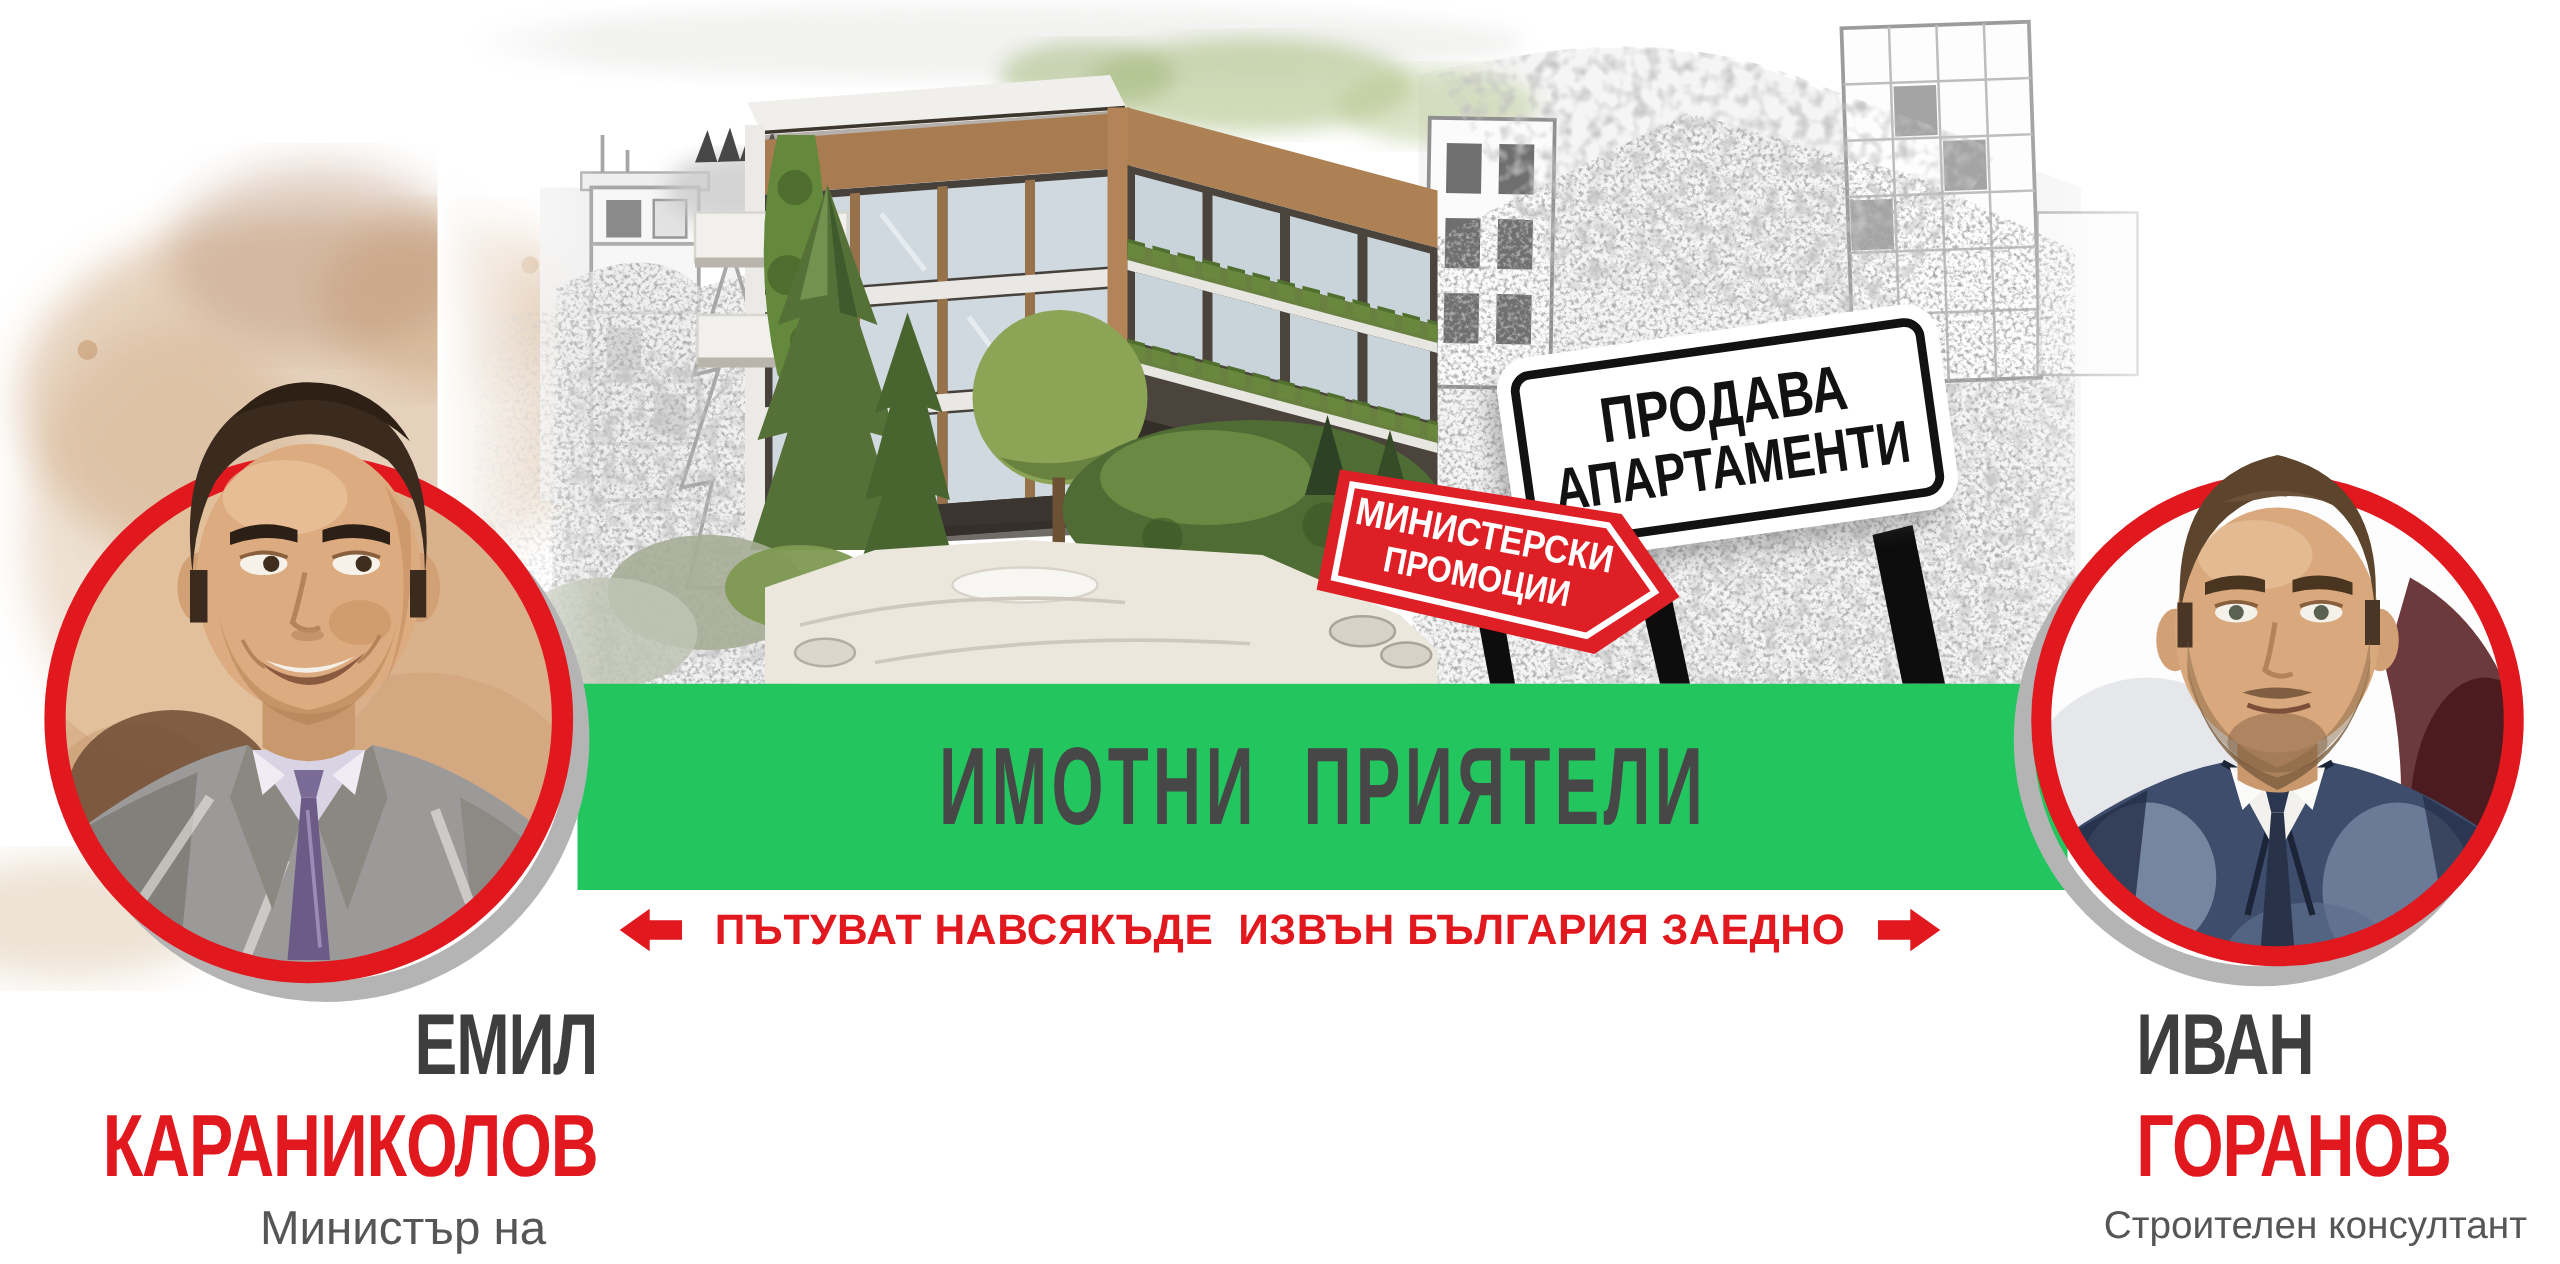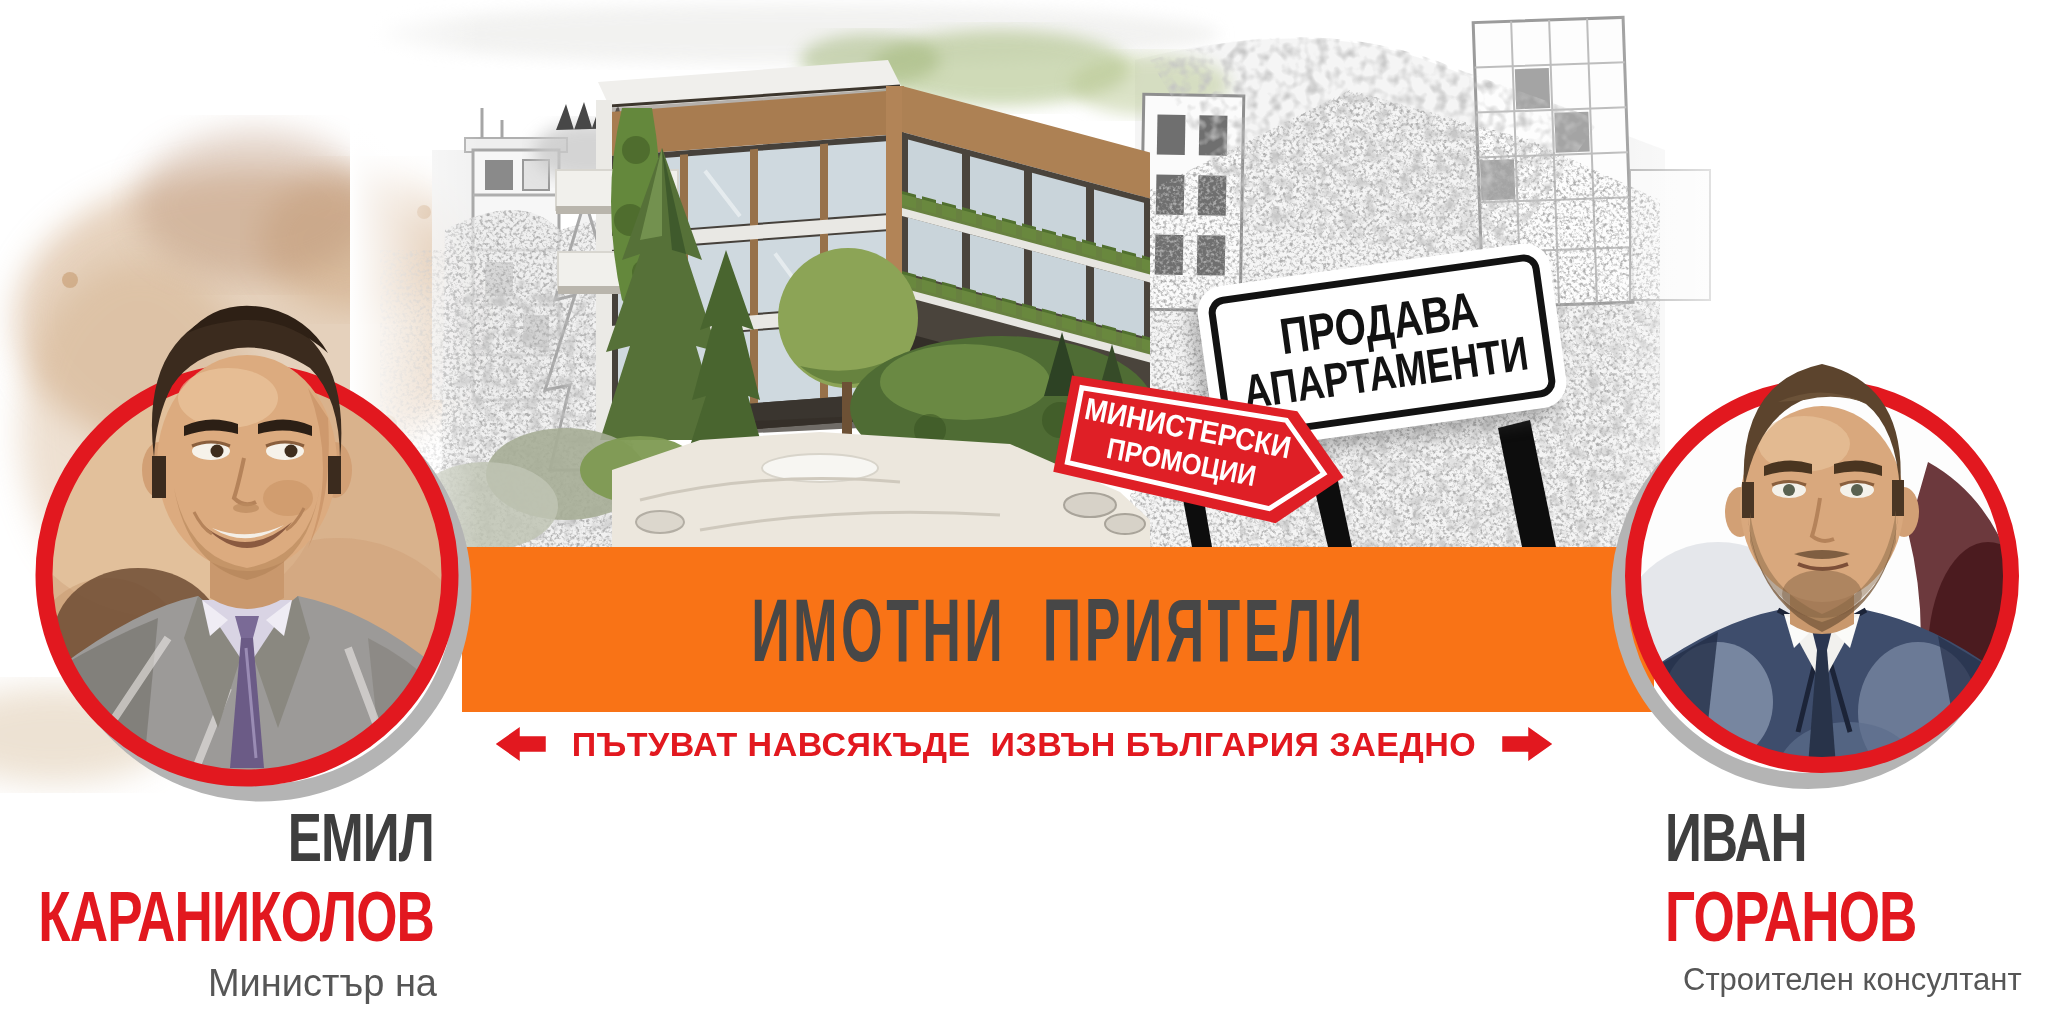--- a/index.html
+++ b/index.html
@@ -2,21 +2,21 @@
 <html><head>
 <meta charset="utf-8">
 <style>
   html,body{margin:0;padding:0;}
   body{width:2048px;height:1011px;overflow:hidden;background:#ffffff;position:relative;
        font-family:"Liberation Sans",sans-serif;}
   .abs{position:absolute;}
   
   #scene{left:0;top:0;width:2048px;height:1011px;z-index:0;pointer-events:none;}
   
-  #banner{left:462px;top:547px;width:1192px;height:165px;background:#f97316;z-index:1;
+  #banner{left:462px;top:547px;width:1192px;height:165px;background:#22c55e;z-index:1;
           display:flex;align-items:center;justify-content:center;}
   #banner .t{font-size:63px;font-weight:bold;letter-spacing:4px;color:#474747;
              white-space:pre;display:inline-block;transform:scale(.85,1.4);}
   
   #tagline{left:0;top:722px;width:2048px;height:44px;z-index:2;display:flex;
            align-items:center;justify-content:center;gap:26px;}
   #tagline .txt{font-size:34px;font-weight:bold;color:#e2181f;white-space:pre;letter-spacing:.5px;}
   .blockarrow{width:50px;height:34px;background:#e2181f;display:inline-block;}
   .arr-left{clip-path:polygon(0% 50%,48% 0%,48% 27%,100% 27%,100% 73%,48% 73%,48% 100%);}
   .arr-right{clip-path:polygon(100% 50%,52% 0%,52% 27%,0% 27%,0% 73%,52% 73%,52% 100%);}
@@ -34,21 +34,21 @@
   #promo-sign .txt{position:absolute;left:6px;top:0;width:240px;height:114px;display:flex;
                    flex-direction:column;align-items:center;justify-content:center;line-height:1.12;}
   #promo-sign .txt span{font-weight:bold;color:#ffffff;display:inline-block;transform:scale(.88,1);}
   #promo-sign .s1{font-size:31px;}
   #promo-sign .s2{font-size:29px;}
   
   .portrait{z-index:5;}
   #p-left{left:-12px;top:168px;}
   #p-right{left:1598px;top:232px;}
   
-  .nameline{z-index:6;line-height:1;}
+  .nameline{z-index:6;line-height:1;padding-left:44px;}
   .nameline span{display:inline-block;}
   #fn-left{left:0;top:802px;width:434px;text-align:right;}
   #fn-left span{font-size:54px;font-weight:bold;color:#3e3e3e;letter-spacing:-1px;
                 transform:scale(.95,1.28);transform-origin:right top;}
   #ln-left{left:-30px;top:882px;width:464px;text-align:right;}
   #ln-left span{font-size:61px;font-weight:bold;color:#e2181f;letter-spacing:-1px;
                 transform:scale(.87,1.16);transform-origin:right top;}
   #ro-left{left:0;top:962px;width:437px;text-align:right;font-size:38px;color:#565656;}
   #fn-right{left:1665px;top:802px;width:500px;text-align:left;}
   #fn-right span{font-size:54px;font-weight:bold;color:#3e3e3e;letter-spacing:-1px;

